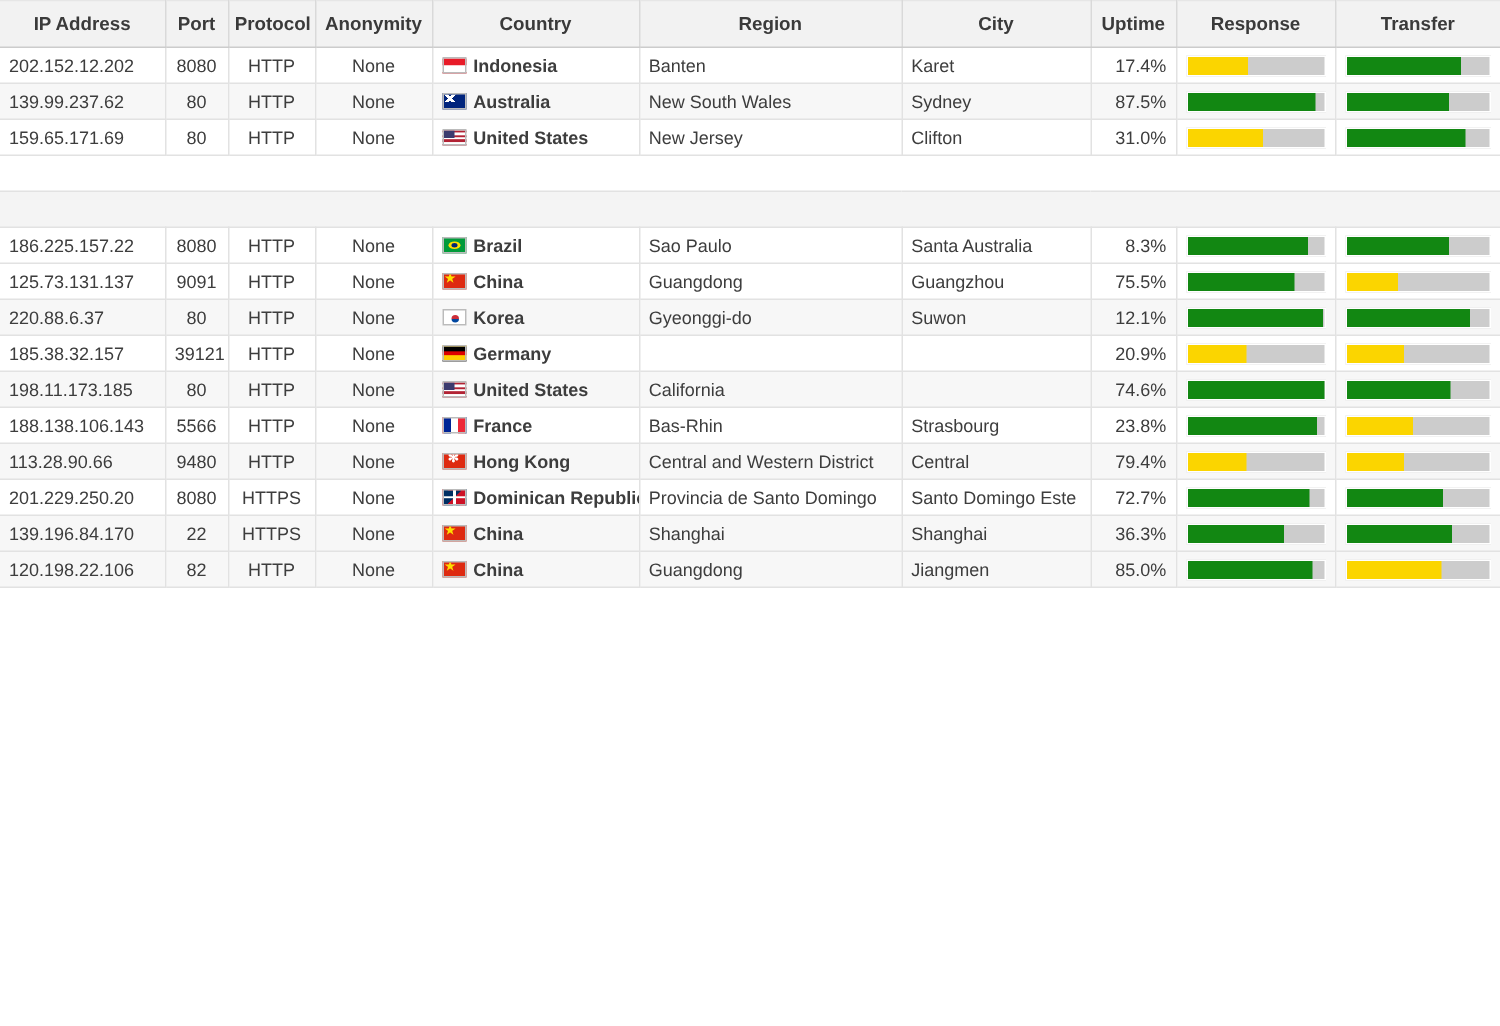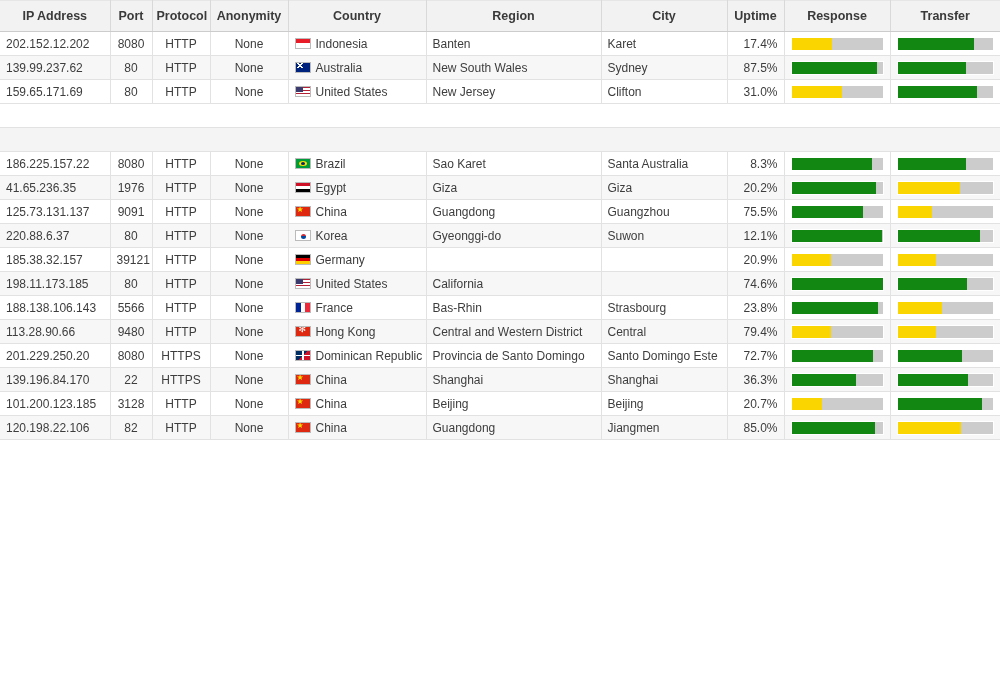--- a/index.html
+++ b/index.html
@@ -82,20 +82,21 @@
   .c-resp    { width: 106px; }
   .c-trans   { width: 110px; margin-left: 34px; }
 
   th.c-ip, th.c-country, th.c-region, th.c-city { text-align: center; }
   th.c-uptime { text-align: center; padding-right: 4px; }
 
   .cell-country {
     display: flex;
     align-items: center;
     gap: 5px;
+    font-weight: bold;
   }
 
   
   .flag {
     width: 16px;
     height: 11px;
     flex: 0 0 16px;
     border: 1px solid #bbbbbb;
     box-sizing: border-box;
     display: inline-block;
@@ -279,56 +280,31 @@
         <td class="c-ip">186.225.157.22</td>
         <td class="c-port">8080</td>
         <td class="c-proto">HTTP</td>
         <td class="c-anon">None</td>
         <td class="c-country">
           <span class="cell-country">
             <span class="flag flag-brazil"></span>
             <span>Brazil</span>
           </span>
         </td>
-        <td class="c-region">Sao Karet</td>
+        <td class="c-region">Sao Paulo</td>
         <td class="c-city">Santa Australia</td>
         <td class="c-uptime">8.3%</td>
         <td class="c-resp">
           <div class="bar-track">
             <div class="bar-fill" style="width:88%"></div>
           </div>
         </td>
         <td class="c-trans">
           <div class="bar-track">
             <div class="bar-fill" style="width:72%"></div>
-          </div>
-        </td>
-      </tr>
-      <tr class="row-odd">
-        <td class="c-ip">41.65.236.35</td>
-        <td class="c-port">1976</td>
-        <td class="c-proto">HTTP</td>
-        <td class="c-anon">None</td>
-        <td class="c-country">
-          <span class="cell-country">
-            <span class="flag flag-egypt"></span>
-            <span>Egypt</span>
-          </span>
-        </td>
-        <td class="c-region">Giza</td>
-        <td class="c-city">Giza</td>
-        <td class="c-uptime">20.2%</td>
-        <td class="c-resp">
-          <div class="bar-track">
-            <div class="bar-fill" style="width:93%"></div>
-          </div>
-        </td>
-        <td class="c-trans">
-          <div class="bar-track">
-            <div class="bar-fill yellow" style="width:65%"></div>
           </div>
         </td>
       </tr>
       <tr class="row-even">
         <td class="c-ip">125.73.131.137</td>
         <td class="c-port">9091</td>
         <td class="c-proto">HTTP</td>
         <td class="c-anon">None</td>
         <td class="c-country">
           <span class="cell-country">
@@ -518,45 +494,20 @@
           <div class="bar-track">
             <div class="bar-fill" style="width:71%"></div>
           </div>
         </td>
         <td class="c-trans">
           <div class="bar-track">
             <div class="bar-fill" style="width:74%"></div>
           </div>
         </td>
       </tr>
-      <tr class="row-even">
-        <td class="c-ip">101.200.123.185</td>
-        <td class="c-port">3128</td>
-        <td class="c-proto">HTTP</td>
-        <td class="c-anon">None</td>
-        <td class="c-country">
-          <span class="cell-country">
-            <span class="flag flag-china"></span>
-            <span>China</span>
-          </span>
-        </td>
-        <td class="c-region">Beijing</td>
-        <td class="c-city">Beijing</td>
-        <td class="c-uptime">20.7%</td>
-        <td class="c-resp">
-          <div class="bar-track">
-            <div class="bar-fill yellow" style="width:34%"></div>
-          </div>
-        </td>
-        <td class="c-trans">
-          <div class="bar-track">
-            <div class="bar-fill" style="width:89%"></div>
-          </div>
-        </td>
-      </tr>
       <tr class="row-odd">
         <td class="c-ip">120.198.22.106</td>
         <td class="c-port">82</td>
         <td class="c-proto">HTTP</td>
         <td class="c-anon">None</td>
         <td class="c-country">
           <span class="cell-country">
             <span class="flag flag-china"></span>
             <span>China</span>
           </span>

